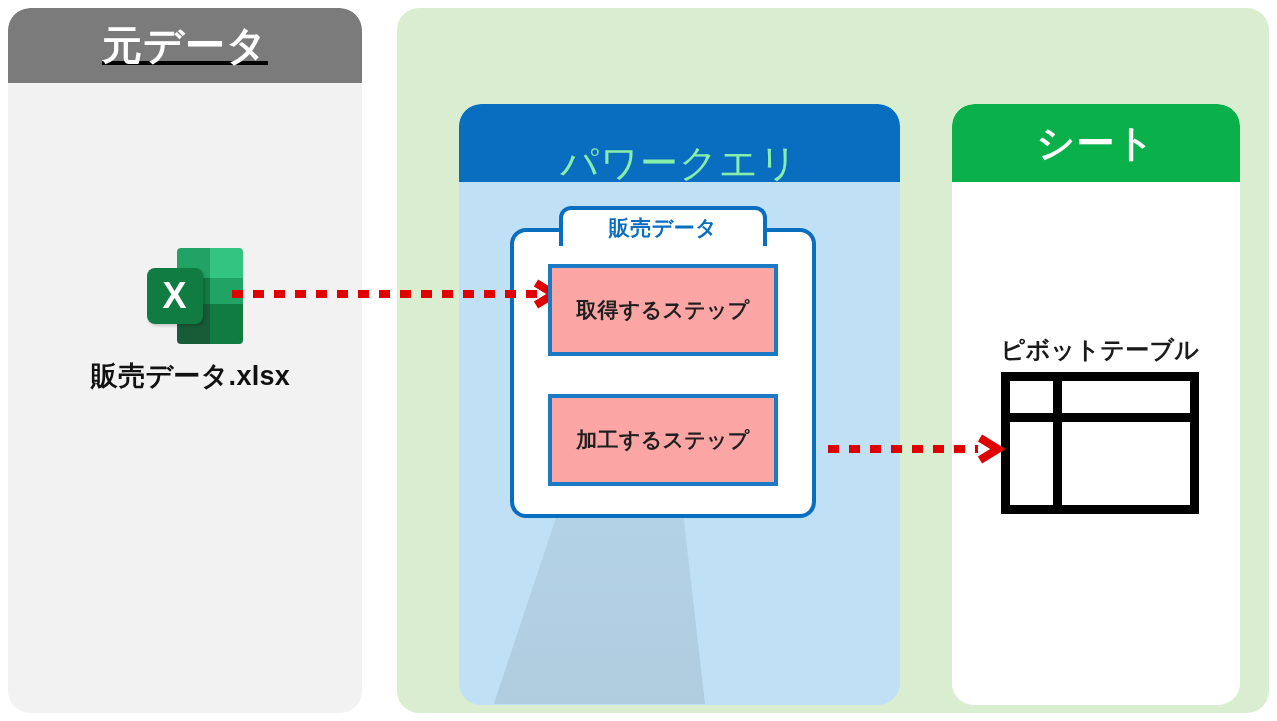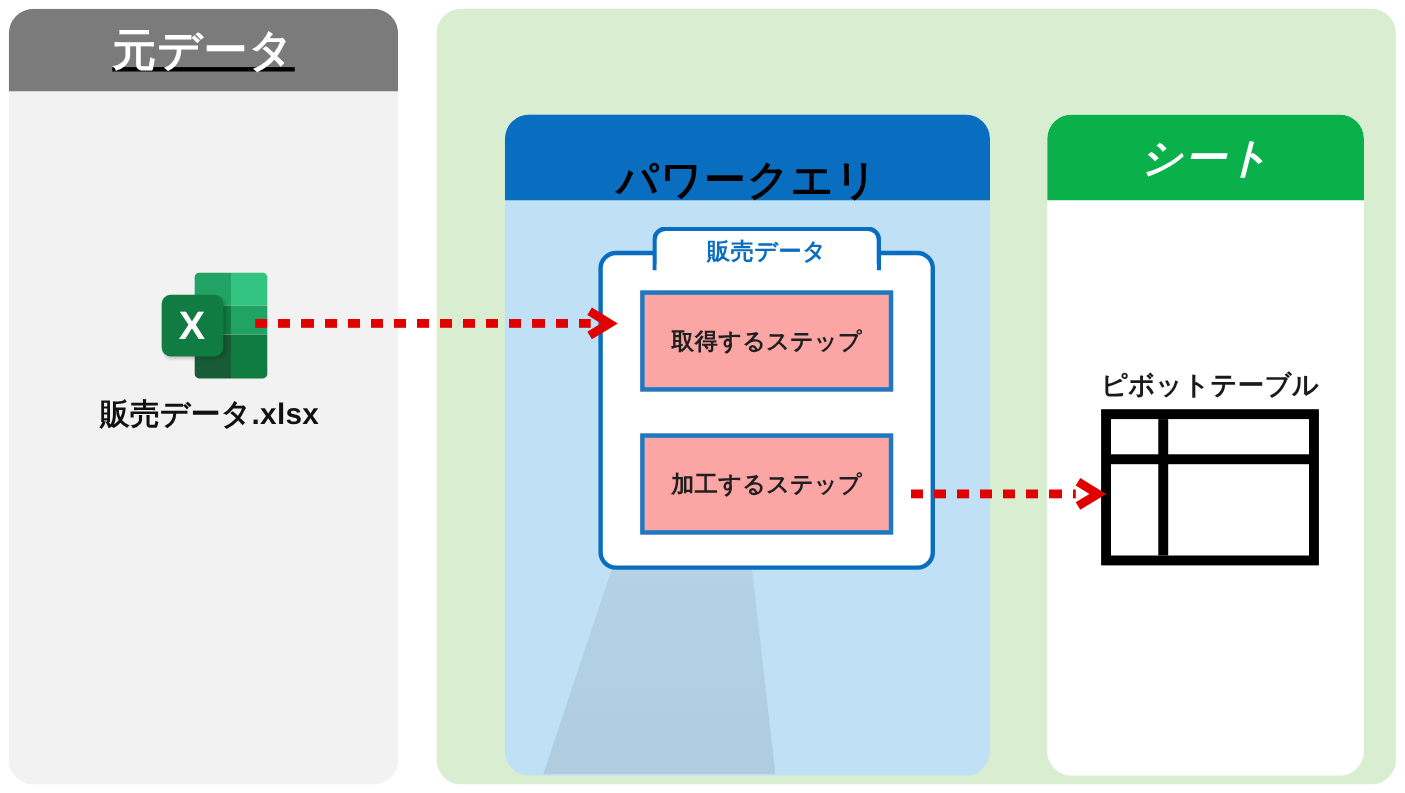--- a/index.html
+++ b/index.html
@@ -52,21 +52,21 @@
     background: #bfe0f5;
     overflow: hidden;
   }
   .panel-pq-header {
     position: absolute; left: 0; top: 0; width: 100%; height: 78px;
     background: #0a6ec0;
     border-radius: 22px 22px 0 0;
     display: flex; align-items: center; justify-content: center;
   }
   .panel-pq-header .title {
-    color: #000000; font-size: 38px; font-weight: 700; letter-spacing: 1px; margin-top: 41px;
+    color: #86efac; font-size: 38px; font-weight: 400; letter-spacing: 1px; margin-top: 41px;
   }
   .pq-shadow {
     position: absolute; left: 6px; top: 140px; width: 240px; height: 460px;
     background: linear-gradient(180deg, rgba(140,160,175,0.00) 0%, rgba(140,160,175,0.22) 60%, rgba(140,160,175,0.30) 100%);
     clip-path: polygon(78% 0%, 100% 100%, 12% 100%, 60% 25%);
     pointer-events: none;
   }
 
   
   .panel-sheet {
@@ -75,26 +75,26 @@
     background: #ffffff;
     overflow: hidden;
   }
   .panel-sheet-header {
     position: absolute; left: 0; top: 0; width: 100%; height: 78px;
     background: #0ab04a;
     border-radius: 22px 22px 0 0;
     display: flex; align-items: center; justify-content: center;
   }
   .panel-sheet-header .title {
-    color: #ffffff; font-size: 38px; font-weight: 700; letter-spacing: 1px; font-style: italic;
+    color: #ffffff; font-size: 38px; font-weight: 700; letter-spacing: 1px;
   }
 
   
   .query-card {
-    position: absolute; left: 544px; top: 206px; width: 256px; height: 312px;
+    position: absolute; left: 510px; top: 206px; width: 256px; height: 312px;
   }
   .query-card-body {
     position: absolute; left: 0; top: 22px; width: 306px; height: 290px;
     background: #ffffff;
     border: 4px solid #0a6ec0;
     border-radius: 16px;
   }
   .query-card-tab {
     position: absolute; left: 49px; top: 0; width: 208px; height: 40px;
     background: #ffffff;

